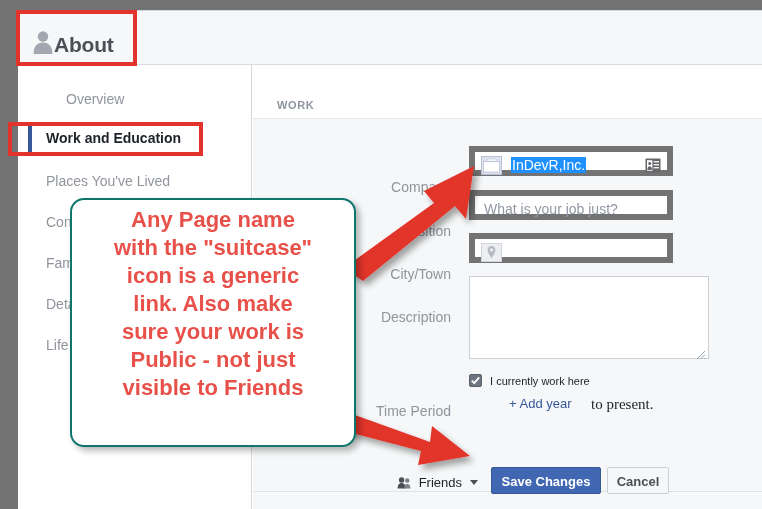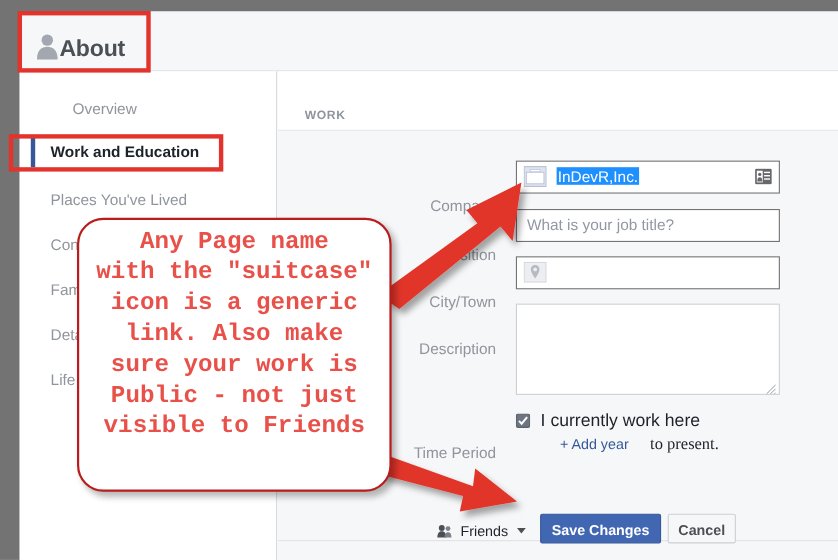--- a/index.html
+++ b/index.html
@@ -148,24 +148,24 @@
     width: 198px;
     text-align: right;
     font-size: 14px;
     color: #90949c;
     margin-top: 28px;
   }
   .fctrl { position: absolute; left: 216px; }
 
   .inputbox {
     position: relative;
-    width: 240px;
+    width: 204px;
     height: 27px;
     background: #ffffff;
-    border: 1px solid #737373;
+    border: 6px solid #737373;
     box-sizing: border-box;
   }
   .inputbox.tall { height: 30px; }
   .inp-text {
     position: absolute;
     left: 36px;
     top: 5px;
     font-size: 14px;
     color: #1d2129;
     white-space: nowrap;
@@ -202,21 +202,21 @@
     box-sizing: border-box;
   }
   .resize-grip {
     position: absolute;
     right: 2px;
     bottom: 2px;
     width: 10px;
     height: 10px;
   }
 
-  .cbrow { position: absolute; left: 216px; font-size: 16px; color: #1d2129; }
+  .cbrow { position: absolute; left: 216px; font-size: 11px; color: #1d2129; }
   .cbox {
     display: inline-block;
     width: 13px;
     height: 13px;
     vertical-align: -2px;
     margin-right: 5px;
   }
   .addyear {
     position: absolute;
     left: 256px;
@@ -296,26 +296,25 @@
     box-sizing: border-box;
     background: transparent;
   }
   .callout {
     position: absolute;
     left: 70px;
     top: 198px;
     width: 286px;
     height: 249px;
     background: #ffffff;
-    border: 2px solid #b91c1c;
-    border-radius: 24px;
+    border: 2px solid #0f766e;
+    border-radius: 14px;
     box-sizing: border-box;
     box-shadow: 4px 4px 6px rgba(0,0,0,0.28);
     padding: 6px 10px 0 10px;
-    font-family: Liberation Mono, monospace;
   }
   .callout-text {
     font-size: 22px;
     line-height: 28px;
     font-weight: bold;
     color: #e8514a;
     text-align: center;
     white-space: pre-line;
   }
   .arrow-svg {
@@ -402,21 +401,21 @@
                 </svg>
               </span>
             </div>
           </div>
         </div>
 
         <div class="frow" style="top:70px;">
           <div class="flabel" style="top:5px;">Position</div>
           <div class="fctrl">
             <div class="inputbox tall">
-              <span class="inp-text ph">What is your job title?</span>
+              <span class="inp-text ph">What is your job just?</span>
             </div>
           </div>
         </div>
 
         <div class="frow" style="top:113px;">
           <div class="flabel" style="top:5px;">City/Town</div>
           <div class="fctrl">
             <div class="inputbox tall">
               <span class="inp-icon-left">
                 <svg viewBox="0 0 21 19" width="21" height="19">

